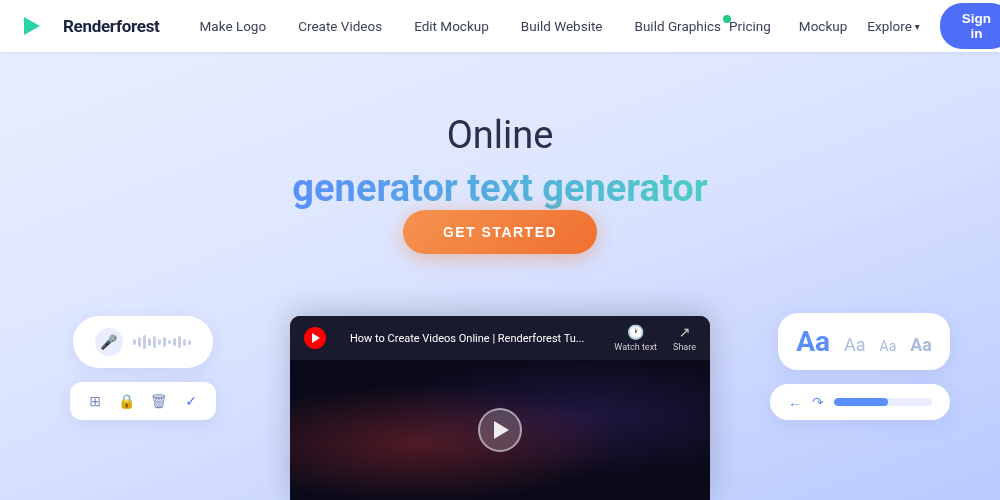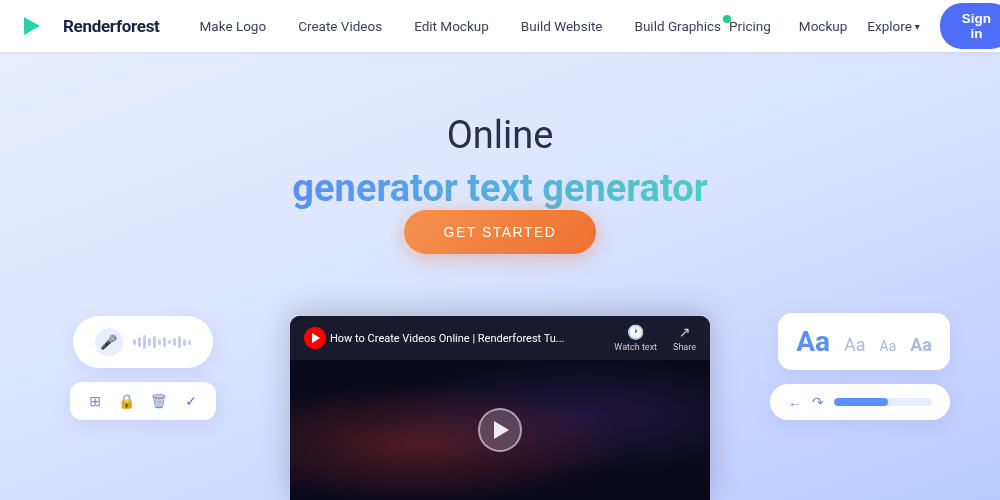--- a/index.html
+++ b/index.html
@@ -142,21 +142,21 @@
       text-align: center;
       margin-bottom: 36px;
     }
     .get-started-btn {
       background: linear-gradient(135deg, #f5924e, #f07030);
       color: #fff;
       border: none;
       border-radius: 30px;
       padding: 14px 40px;
       font-size: 14px;
-      font-weight: 400;
+      font-weight: 700;
       letter-spacing: 1.5px;
       cursor: pointer;
       text-transform: uppercase;
       box-shadow: 0 4px 20px rgba(240,120,50,0.4);
       margin-bottom: 50px;
     }
 
     
     .floating-left {
       position: absolute;
@@ -233,21 +233,21 @@
     .video-top-bar {
       background: #1a1a2e;
       padding: 8px 14px;
       display: flex;
       align-items: center;
       justify-content: space-between;
     }
     .video-title-row {
       display: flex;
       align-items: center;
-      gap: 4px;
+      gap: 24px;
     }
     .play-circle {
       width: 22px;
       height: 22px;
       background: #ff0000;
       border-radius: 50%;
       display: flex;
       align-items: center;
       justify-content: center;
     }
@@ -318,21 +318,21 @@
       position: absolute;
       right: 50px;
       bottom: 80px;
       display: flex;
       flex-direction: column;
       gap: 14px;
       align-items: flex-end;
     }
     .font-widget {
       background: #fff;
-      border-radius: 14px;
+      border-radius: 20px;
       padding: 12px 18px;
       box-shadow: 0 4px 18px rgba(100,120,200,0.15);
     }
     .font-row {
       display: flex;
       align-items: baseline;
       gap: 14px;
     }
     .font-aa-large {
       font-size: 28px;

